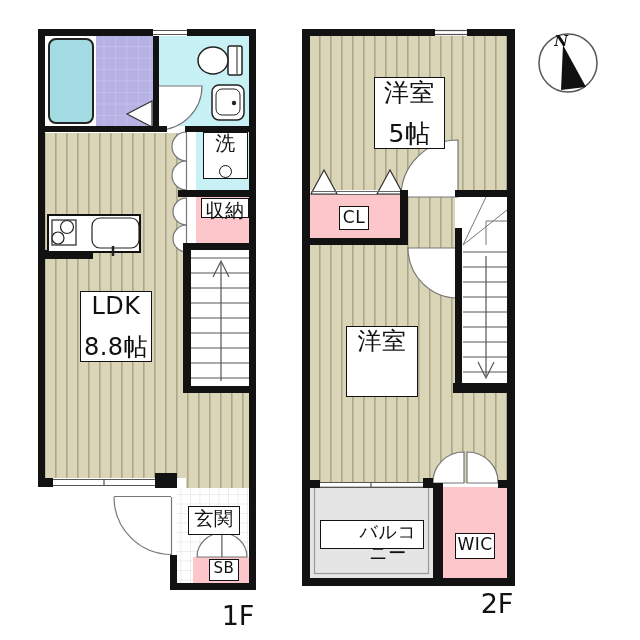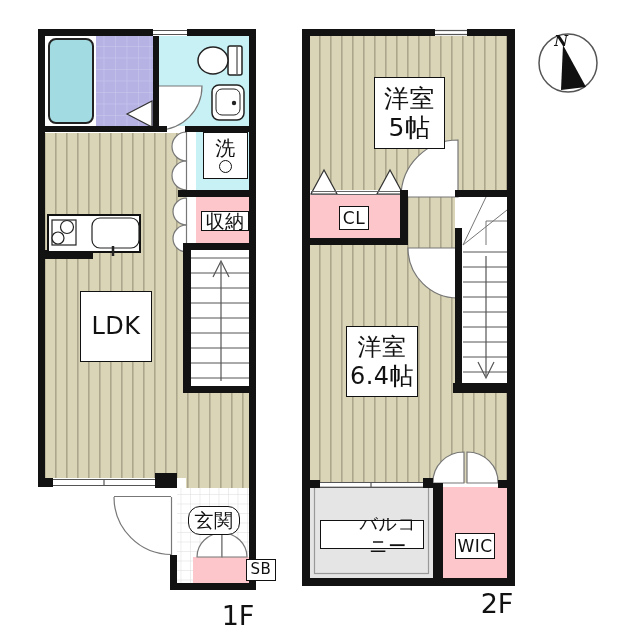--- a/index.html
+++ b/index.html
@@ -5,21 +5,21 @@
   html,body { margin:0; padding:0; }
   body {
     width:640px; height:640px; position:relative; background:#ffffff;
     font-family:"DejaVu Sans","Liberation Sans",sans-serif; color:#111;
     overflow:hidden;
   }
   .plan-svg { position:absolute; left:0; top:0; }
   .lbl {
     position:absolute; box-sizing:border-box; background:#fff;
     border:1.5px solid #111; display:flex; flex-direction:column;
-    align-items:center; justify-content:center; text-align:center;
+    align-items:center; justify-content:space-between; text-align:center;
     line-height:1.18; color:#111; letter-spacing:0.5px;
   }
   .plain { position:absolute; display:flex; align-items:center; justify-content:center; }
   .wm-circle {
     width:13px; height:13px; border:1.5px solid #111; border-radius:50%;
     margin-top:1px; box-sizing:border-box;
   }
   .north-n { font-family:"DejaVu Serif","Liberation Serif",serif; font-style:italic; font-weight:bold; }
 </style>
 </head>
@@ -196,47 +196,47 @@
   </g>
 
   <g>
     <circle cx="568" cy="63" r="29" fill="#ffffff" stroke="#555" stroke-width="1.5"></circle>
     <polygon points="563,45 586,87 561,90" fill="#111111"></polygon>
   </g>
 </svg>
 
 <div class="lbl" style="left:80px; top:291px; width:72px; height:71px; font-size:24px;">
   <span>LDK</span>
-</div>
-
-<div class="lbl" style="left:201px; top:211px; width:48px; height:20px; font-size:19px;">
+  <span>8.8帖</span>
+</div>
+
+<div class="lbl" style="left:201px; top:198px; width:48px; height:20px; font-size:19px;">
   <span>収納</span>
 </div>
 
 <div class="lbl" style="left:203px; top:132px; width:45px; height:47px; font-size:20px; line-height:1.05;">
   <span>洗</span>
   <span class="wm-circle"></span>
 </div>
 
-<div class="lbl" style="left:188px; top:506px; width:52px; height:29px; font-size:19px;border-radius:12px;">
+<div class="lbl" style="left:188px; top:506px; width:52px; height:29px; font-size:19px;">
   <span>玄関</span>
 </div>
 
-<div class="lbl" style="left:209px; top:559px; width:30px; height:22px; font-size:15px;margin-left:37px;">
+<div class="lbl" style="left:209px; top:559px; width:30px; height:22px; font-size:15px;">
   <span>SB</span>
 </div>
 
 <div class="lbl" style="left:374px; top:77px; width:71px; height:72px; font-size:25px;">
   <span>洋室</span>
   <span>5帖</span>
 </div>
 
 <div class="lbl" style="left:346px; top:326px; width:72px; height:71px; font-size:24px;">
   <span>洋室</span>
-  <span>6.4帖</span>
 </div>
 
 <div class="lbl" style="left:339px; top:206px; width:30px; height:24px; font-size:17px;">
   <span>CL</span>
 </div>
 
 <div class="lbl" style="left:320px; top:520px; width:104px; height:29px; font-size:18px;padding-left:32px;">
   <span>バルコニー</span>
 </div>
 

